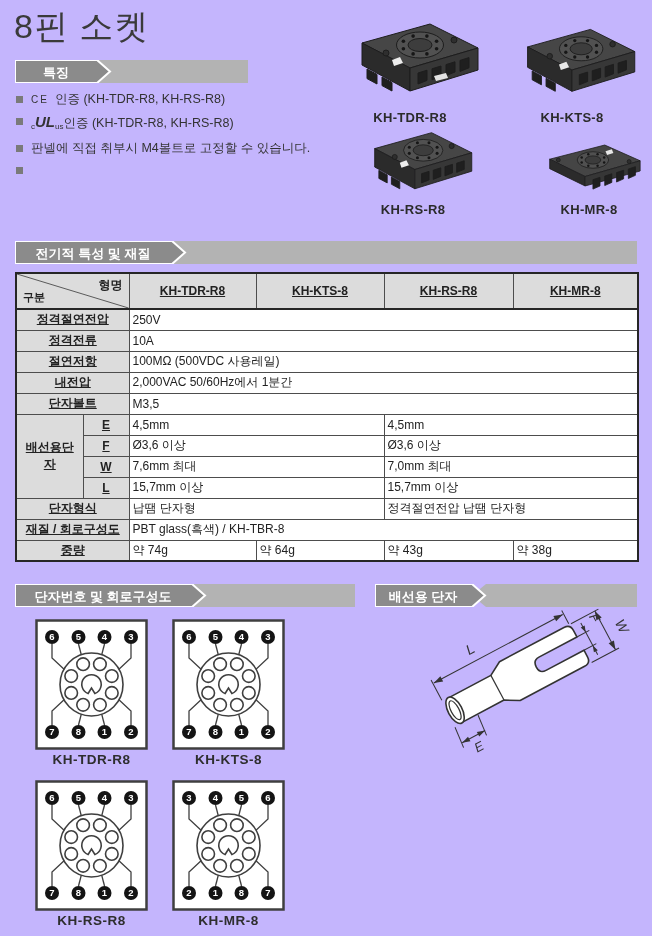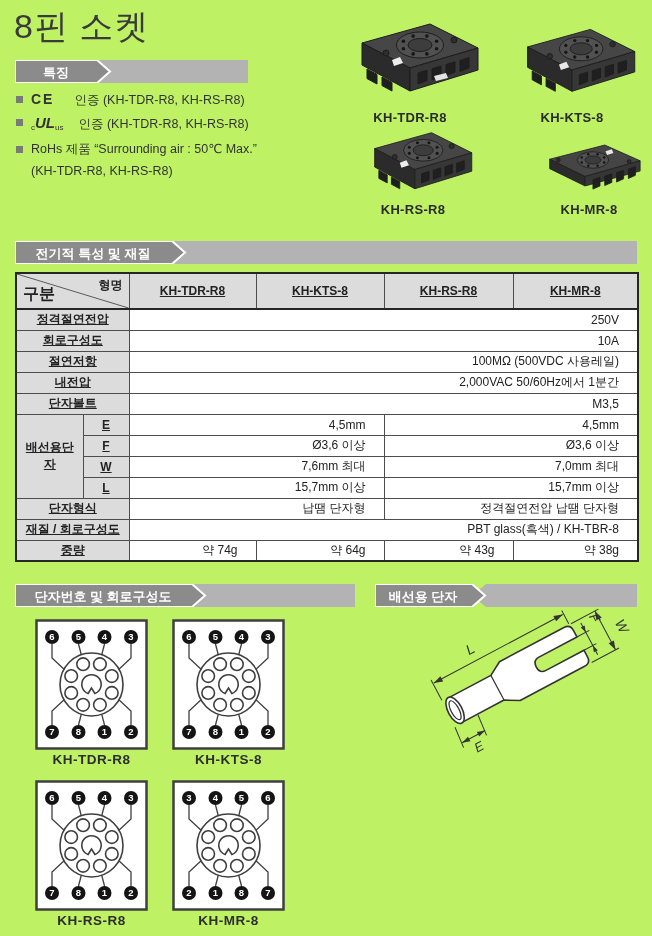--- a/index.html
+++ b/index.html
@@ -1,51 +1,51 @@
 <!DOCTYPE html>
 <html><head>
 <meta charset="utf-8">
 <style>
   html,body{margin:0;padding:0;background:#fff;}
-  .page{position:relative;width:652px;height:936px;background:#bef264;overflow:hidden;
+  .page{position:relative;width:652px;height:936px;background:#c4b5fd;overflow:hidden;
         font-family:"Liberation Sans","DejaVu Sans",sans-serif;color:#2b2b2b;}
 
   .page-title{position:absolute;left:14px;top:4px;font-size:34px;font-weight:400;
               letter-spacing:1px;color:#3a3a3a;}
 
   .banner{position:absolute;height:23px;}
 
   
   .features{position:absolute;left:16px;top:92px;width:315px;list-style:none;margin:0;padding:0;}
   .features li{display:flex;align-items:flex-start;margin-bottom:7px;font-size:12.5px;
                line-height:15px;color:#333;}
   .features .bullet{flex:0 0 auto;width:7px;height:7px;background:#7a7a7a;margin:4px 8px 0 0;}
   .features .cont{padding-left:15px;}
-  .mark-ce{font-weight:700;font-size:14px;letter-spacing:2px;margin-right:20px;}
-  .ul-wrap{margin-right:15px;white-space:nowrap;}
+  .mark-ce{font-weight:400;font-size:10px;letter-spacing:2px;margin-right:6px;}
+  .ul-wrap{margin-right:0;white-space:nowrap;}
   .ul-c,.ul-us{font-size:8px;vertical-align:-2px;}
   .ul-core{font-weight:800;font-style:italic;font-size:15px;}
 
   .pfig{position:absolute;}
   .pcap{position:absolute;font-weight:bold;font-size:13px;letter-spacing:.3px;
         color:#2b2b2b;text-align:center;}
 
   
   table.spec{position:absolute;left:15px;top:272px;width:622px;border-collapse:collapse;
              table-layout:fixed;font-size:12px;}
   table.spec,table.spec th,table.spec td{border:1px solid #4d4d4d;}
   table.spec{border:2px solid #262626;}
   table.spec tr{height:21px;}
   table.spec tr.head{height:36px;border-bottom:2px solid #262626;}
   table.spec th{background:#dcdcdc;font-weight:bold;color:#222;padding:0 3px;text-align:center;text-decoration:underline;}
-  table.spec td{background:#fff;color:#222;padding:0 18px;text-align:right;}
+  table.spec td{background:#fff;color:#222;padding:0 3px;text-align:left;}
   .corner{position:relative;padding:0;}
   .corner svg{position:absolute;left:0;top:0;width:100%;height:100%;}
   .corner .c-top{position:absolute;top:3px;right:6px;font-size:12px;font-weight:bold;}
-  .corner .c-bot{position:absolute;bottom:3px;left:6px;font-size:16px;font-weight:bold;}
+  .corner .c-bot{position:absolute;bottom:3px;left:6px;font-size:11px;font-weight:bold;}
 
   .diagbox{position:absolute;}
   .dcap{position:absolute;font-weight:bold;font-size:13.5px;letter-spacing:.5px;
         color:#2e2e2e;text-align:center;}
   .spadefig{position:absolute;left:386px;top:594px;}
 </style>
 </head>
 <body>
 
 <div class="page">
@@ -62,24 +62,24 @@
     <li>
       <span class="bullet"></span>
       <span><span class="mark-ce">CE</span><span>인증 (KH-TDR-R8, KH-RS-R8)</span></span>
     </li>
     <li>
       <span class="bullet"></span>
       <span><span class="ul-wrap"><span class="ul-c">c</span><span class="ul-core">UL</span><span class="ul-us">us</span></span><span>인증 (KH-TDR-R8, KH-RS-R8)</span></span>
     </li>
     <li>
       <span class="bullet"></span>
-      <span>RoHs 제품 “Surrounding air : 50℃ Max.”</span>
+      <span>판넬에 직접 취부시 M4볼트로 고정할 수 있습니다.</span>
     </li>
     <li>
-      <span class="cont">(KH-TDR-R8, KH-RS-R8)</span>
+      <span class="bullet"></span>
     </li>
   </ul>
 
   <svg class="pfig" style="left:333px;top:16px" width="152" height="92" viewBox="0 0 150 92">
     <g stroke="#1d1d1d" stroke-width="1" stroke-linejoin="round">
       <polygon points="28,27 96,8 144,32 76,52" fill="#464646"></polygon>
       <polygon points="28,27 76,52 76,75 28,49" fill="#2b2b2b"></polygon>
       <polygon points="76,52 144,32 144,54 76,75" fill="#373737"></polygon>
       <polygon points="33,53 43,58.4 43,68 33,62.6" fill="#1f1f1f"></polygon>
       <polygon points="48,61 58,66.4 58,75 48,69.6" fill="#1f1f1f"></polygon>
@@ -223,21 +223,21 @@
       <th>KH-TDR-R8</th>
       <th>KH-KTS-8</th>
       <th>KH-RS-R8</th>
       <th>KH-MR-8</th>
     </tr>
     <tr>
       <th colspan="2">정격절연전압</th>
       <td colspan="4">250V</td>
     </tr>
     <tr>
-      <th colspan="2">회로구성도</th>
+      <th colspan="2">정격전류</th>
       <td colspan="4">10A</td>
     </tr>
     <tr>
       <th colspan="2">절연저항</th>
       <td colspan="4">100MΩ (500VDC 사용레일)</td>
     </tr>
     <tr>
       <th colspan="2">내전압</th>
       <td colspan="4">2,000VAC 50/60Hz에서 1분간</td>
     </tr>

